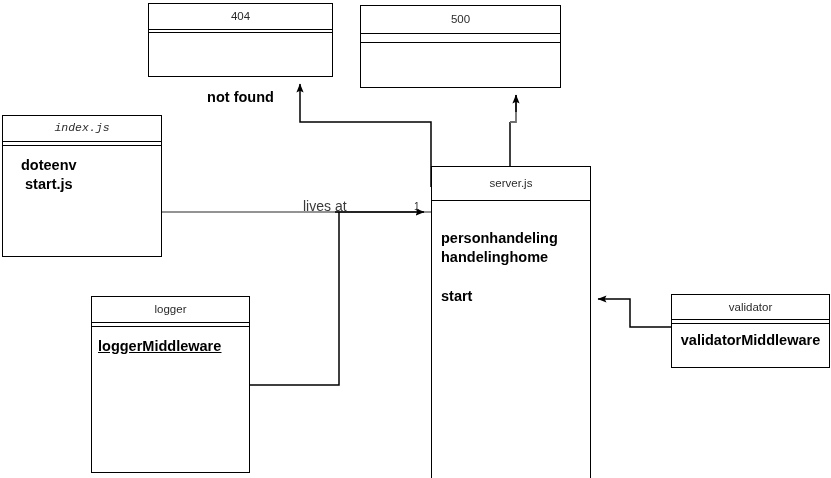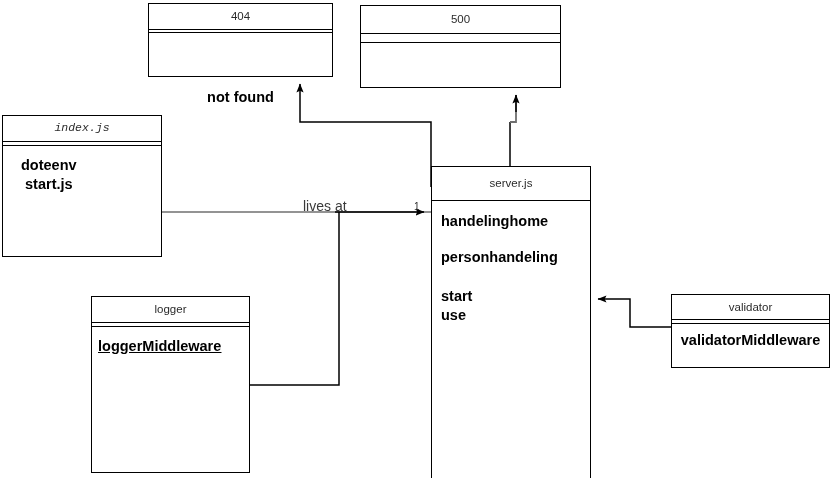--- a/index.html
+++ b/index.html
@@ -152,24 +152,23 @@
     <div class="uml-body" style="padding-left:18px; padding-top:10px;">
       <div class="member">doteenv</div>
       <div class="member"> start.js</div>
     </div>
   </div>
 
   <div class="uml-box" style="left:431px; top:166px; width:160px; height:324px;">
     <div class="uml-title" style="height:33px;">server.js</div>
     <div class="divider"></div>
     <div class="uml-body" style="padding-left:9px; padding-top:11px;">
+      <div class="member" style="margin-top:17px;">personhandeling</div>
       <div class="member">handelinghome</div>
-      <div class="member" style="margin-top:17px;">personhandeling</div>
       <div class="member" style="margin-top:21px;">start</div>
-      <div class="member">use</div>
     </div>
   </div>
 
   <div class="uml-box" style="left:91px; top:296px; width:159px; height:177px;">
     <div class="uml-title" style="height:25px;">logger</div>
     <div class="divider"></div>
     <div class="thin-band" style="height:3px;"></div>
     <div class="divider"></div>
     <div class="uml-body" style="padding-left:6px; padding-top:10px;text-decoration:underline;">
       <div class="member underline">loggerMiddleware</div>

